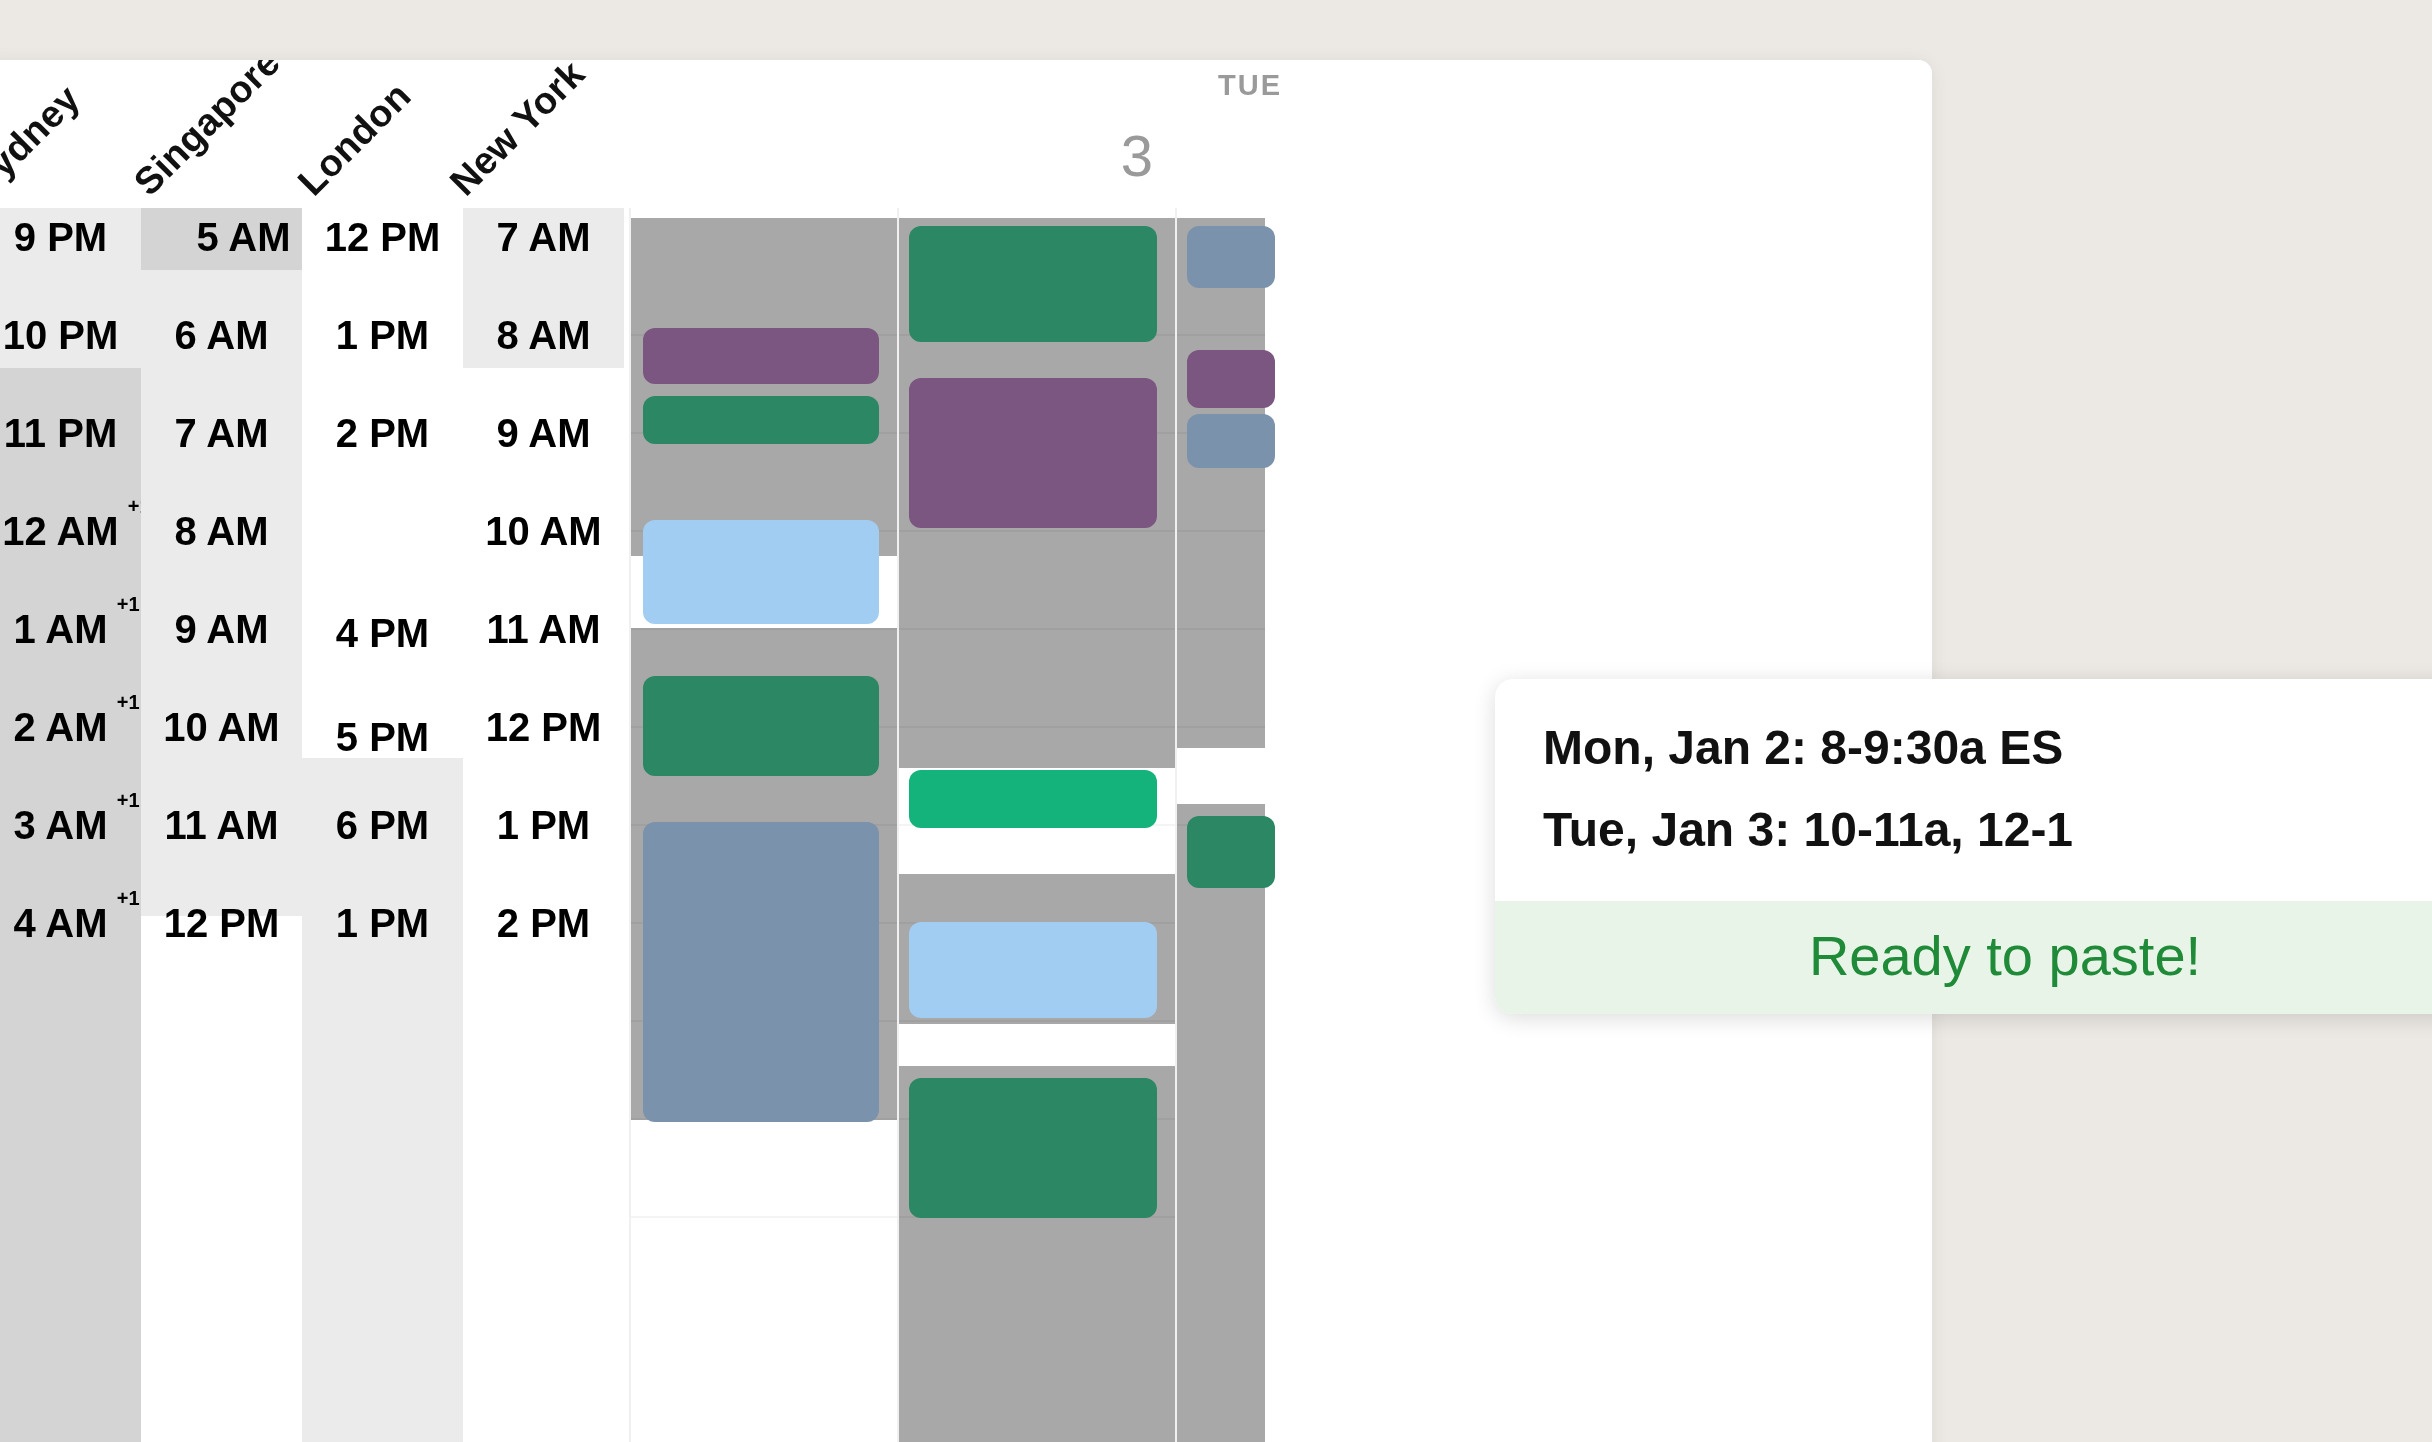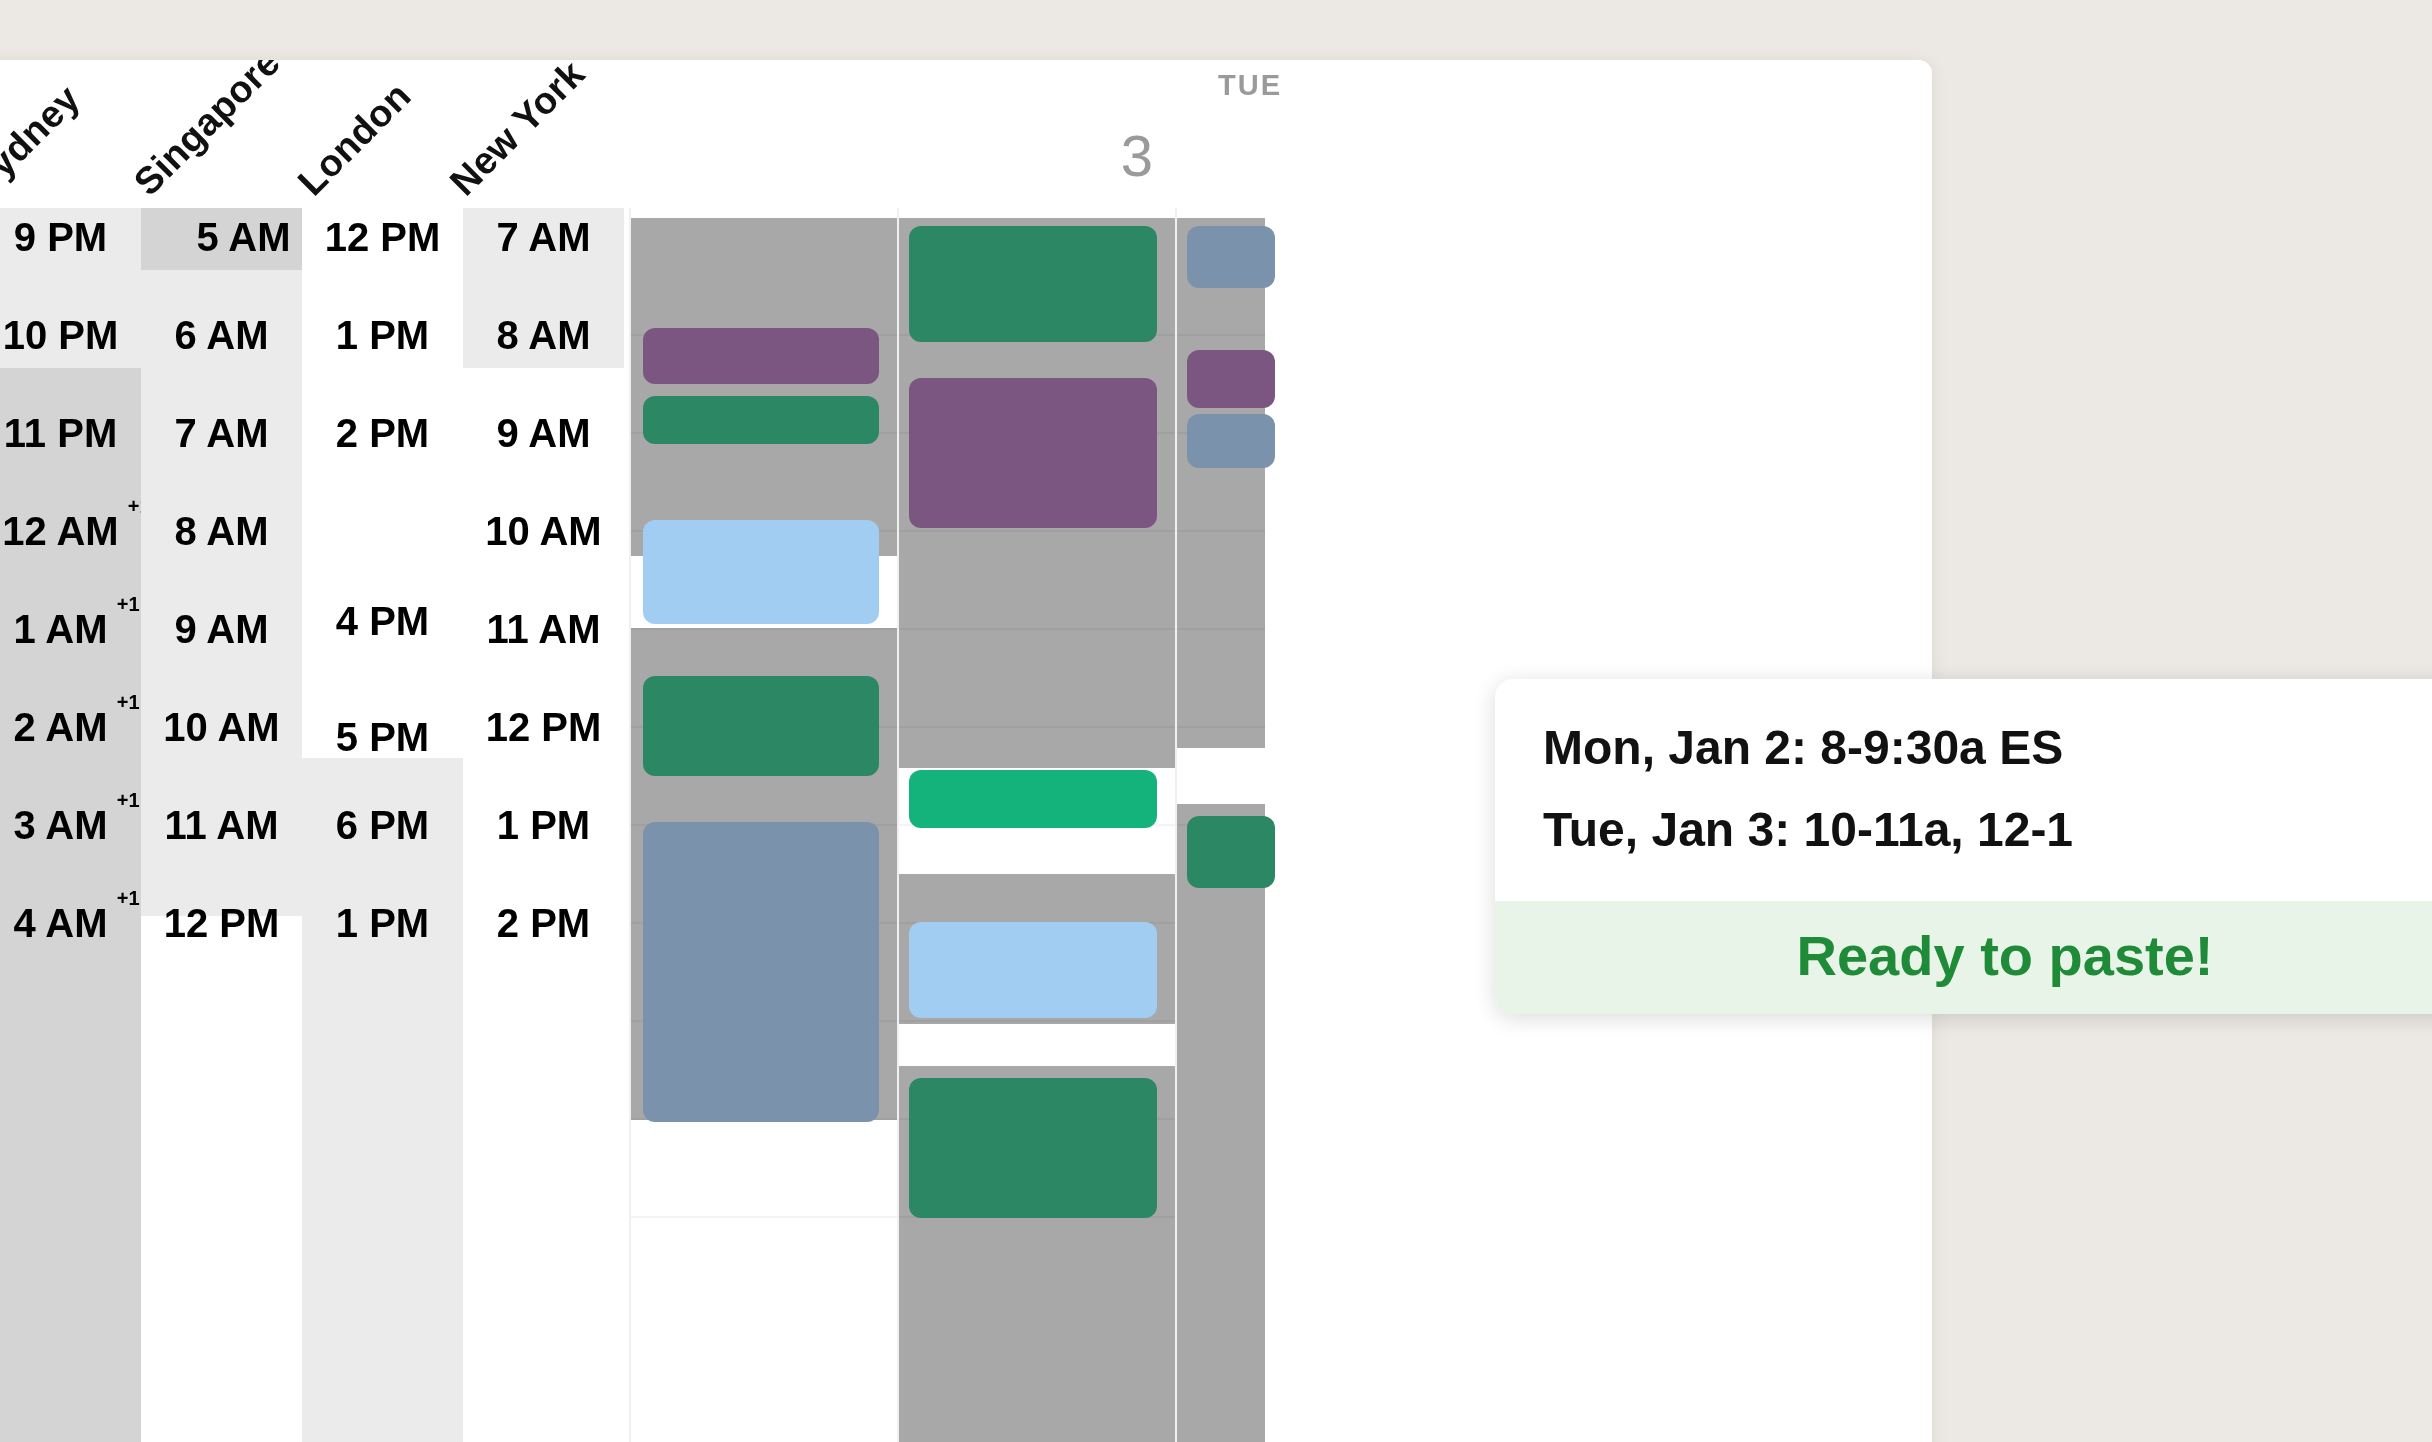--- a/index.html
+++ b/index.html
@@ -170,21 +170,21 @@
     line-height: 82px;
   }
   #pop-banner {
     margin: 30px 0 0 0;
     background: #e9f4e9;
     padding: 22px 0 26px 0;
     text-align: center;
   }
   #pop-banner span {
     font-size: 56px;
-    font-weight: bold;
+    font-weight: normal;
     color: #1f8a37;
     white-space: nowrap;
   }
 </style>
 </head>
 <body>
 
 <div id="root">
 
   <div id="card">
@@ -269,21 +269,21 @@
         <div class="tz-shade" style="top:550px;height:722px;background:#ebebeb;"></div>
         <div class="tz-cell" style="top:-20px;">
           <div class="tz-text"><span>12 PM</span><span class="sup"></span></div>
         </div>
         <div class="tz-cell" style="top:78px;">
           <div class="tz-text"><span>1 PM</span><span class="sup"></span></div>
         </div>
         <div class="tz-cell" style="top:176px;">
           <div class="tz-text"><span>2 PM</span><span class="sup"></span></div>
         </div>
-        <div class="tz-cell" style="top:364px;">
+        <div class="tz-cell" style="top:376px;">
           <div class="tz-text"><span>4 PM</span><span class="sup"></span></div>
         </div>
         <div class="tz-cell" style="top:480px;">
           <div class="tz-text"><span>5 PM</span><span class="sup"></span></div>
         </div>
         <div class="tz-cell" style="top:568px;">
           <div class="tz-text"><span>6 PM</span><span class="sup"></span></div>
         </div>
         <div class="tz-cell" style="top:666px;">
           <div class="tz-text"><span>1 PM</span><span class="sup"></span></div>

